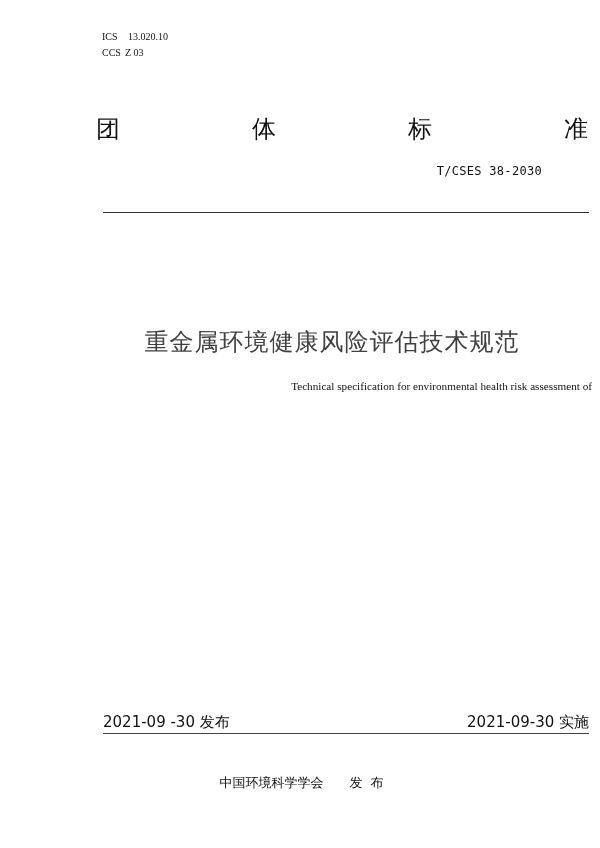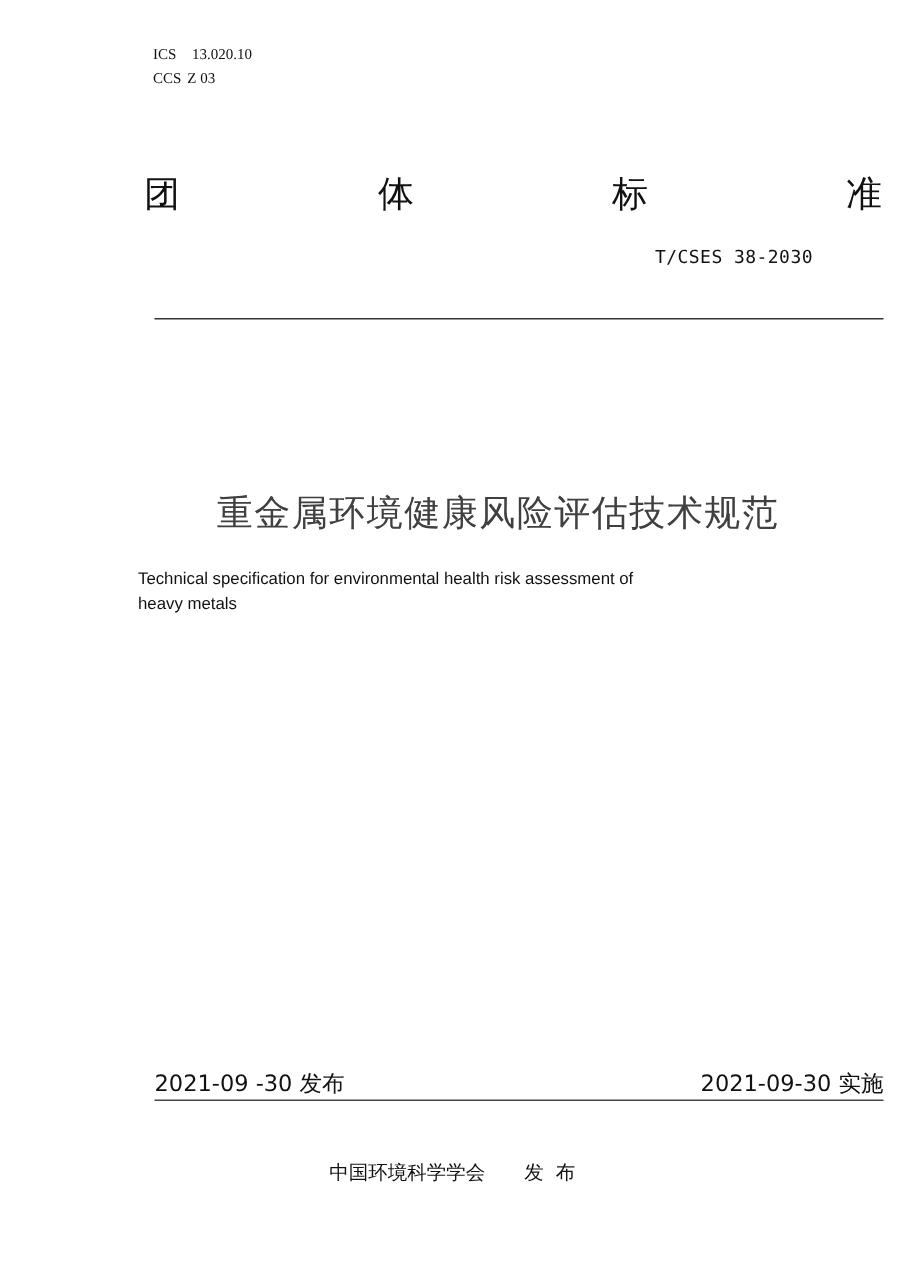--- a/index.html
+++ b/index.html
@@ -69,22 +69,22 @@
       font-size: 24px;
       line-height: 34px;
       letter-spacing: 1px;
       color: #404040;
     }
 
     .title-en {
       left: 60px;
       top: 378px;
       width: 500px;
-      text-align: left;
-      font-family: Liberation Sans, sans-serif;
+      text-align: right;
+      font-family: Liberation Serif, serif;
       font-size: 11.2px;
       line-height: 17px;
       color: #111;
     }
 
     .date-row {
       left: 71px;
       top: 713px;
       width: 486px;
       display: flex;
@@ -132,21 +132,20 @@
 </div>
 
 <div class="abs std-number">T/CSES 38-2030</div>
 
 <div class="abs top-rule"></div>
 
 <div class="abs title-cn">重金属环境健康风险评估技术规范</div>
 
 <div class="abs title-en">
   <div>Technical specification for environmental health risk assessment of</div>
-  <div>heavy metals</div>
 </div>
 
 <div class="abs date-row">
   <span>2021-09 -30 发布</span>
   <span>2021-09-30 实施</span>
 </div>
 
 <div class="abs bottom-rule"></div>
 
 <div class="abs publisher">

